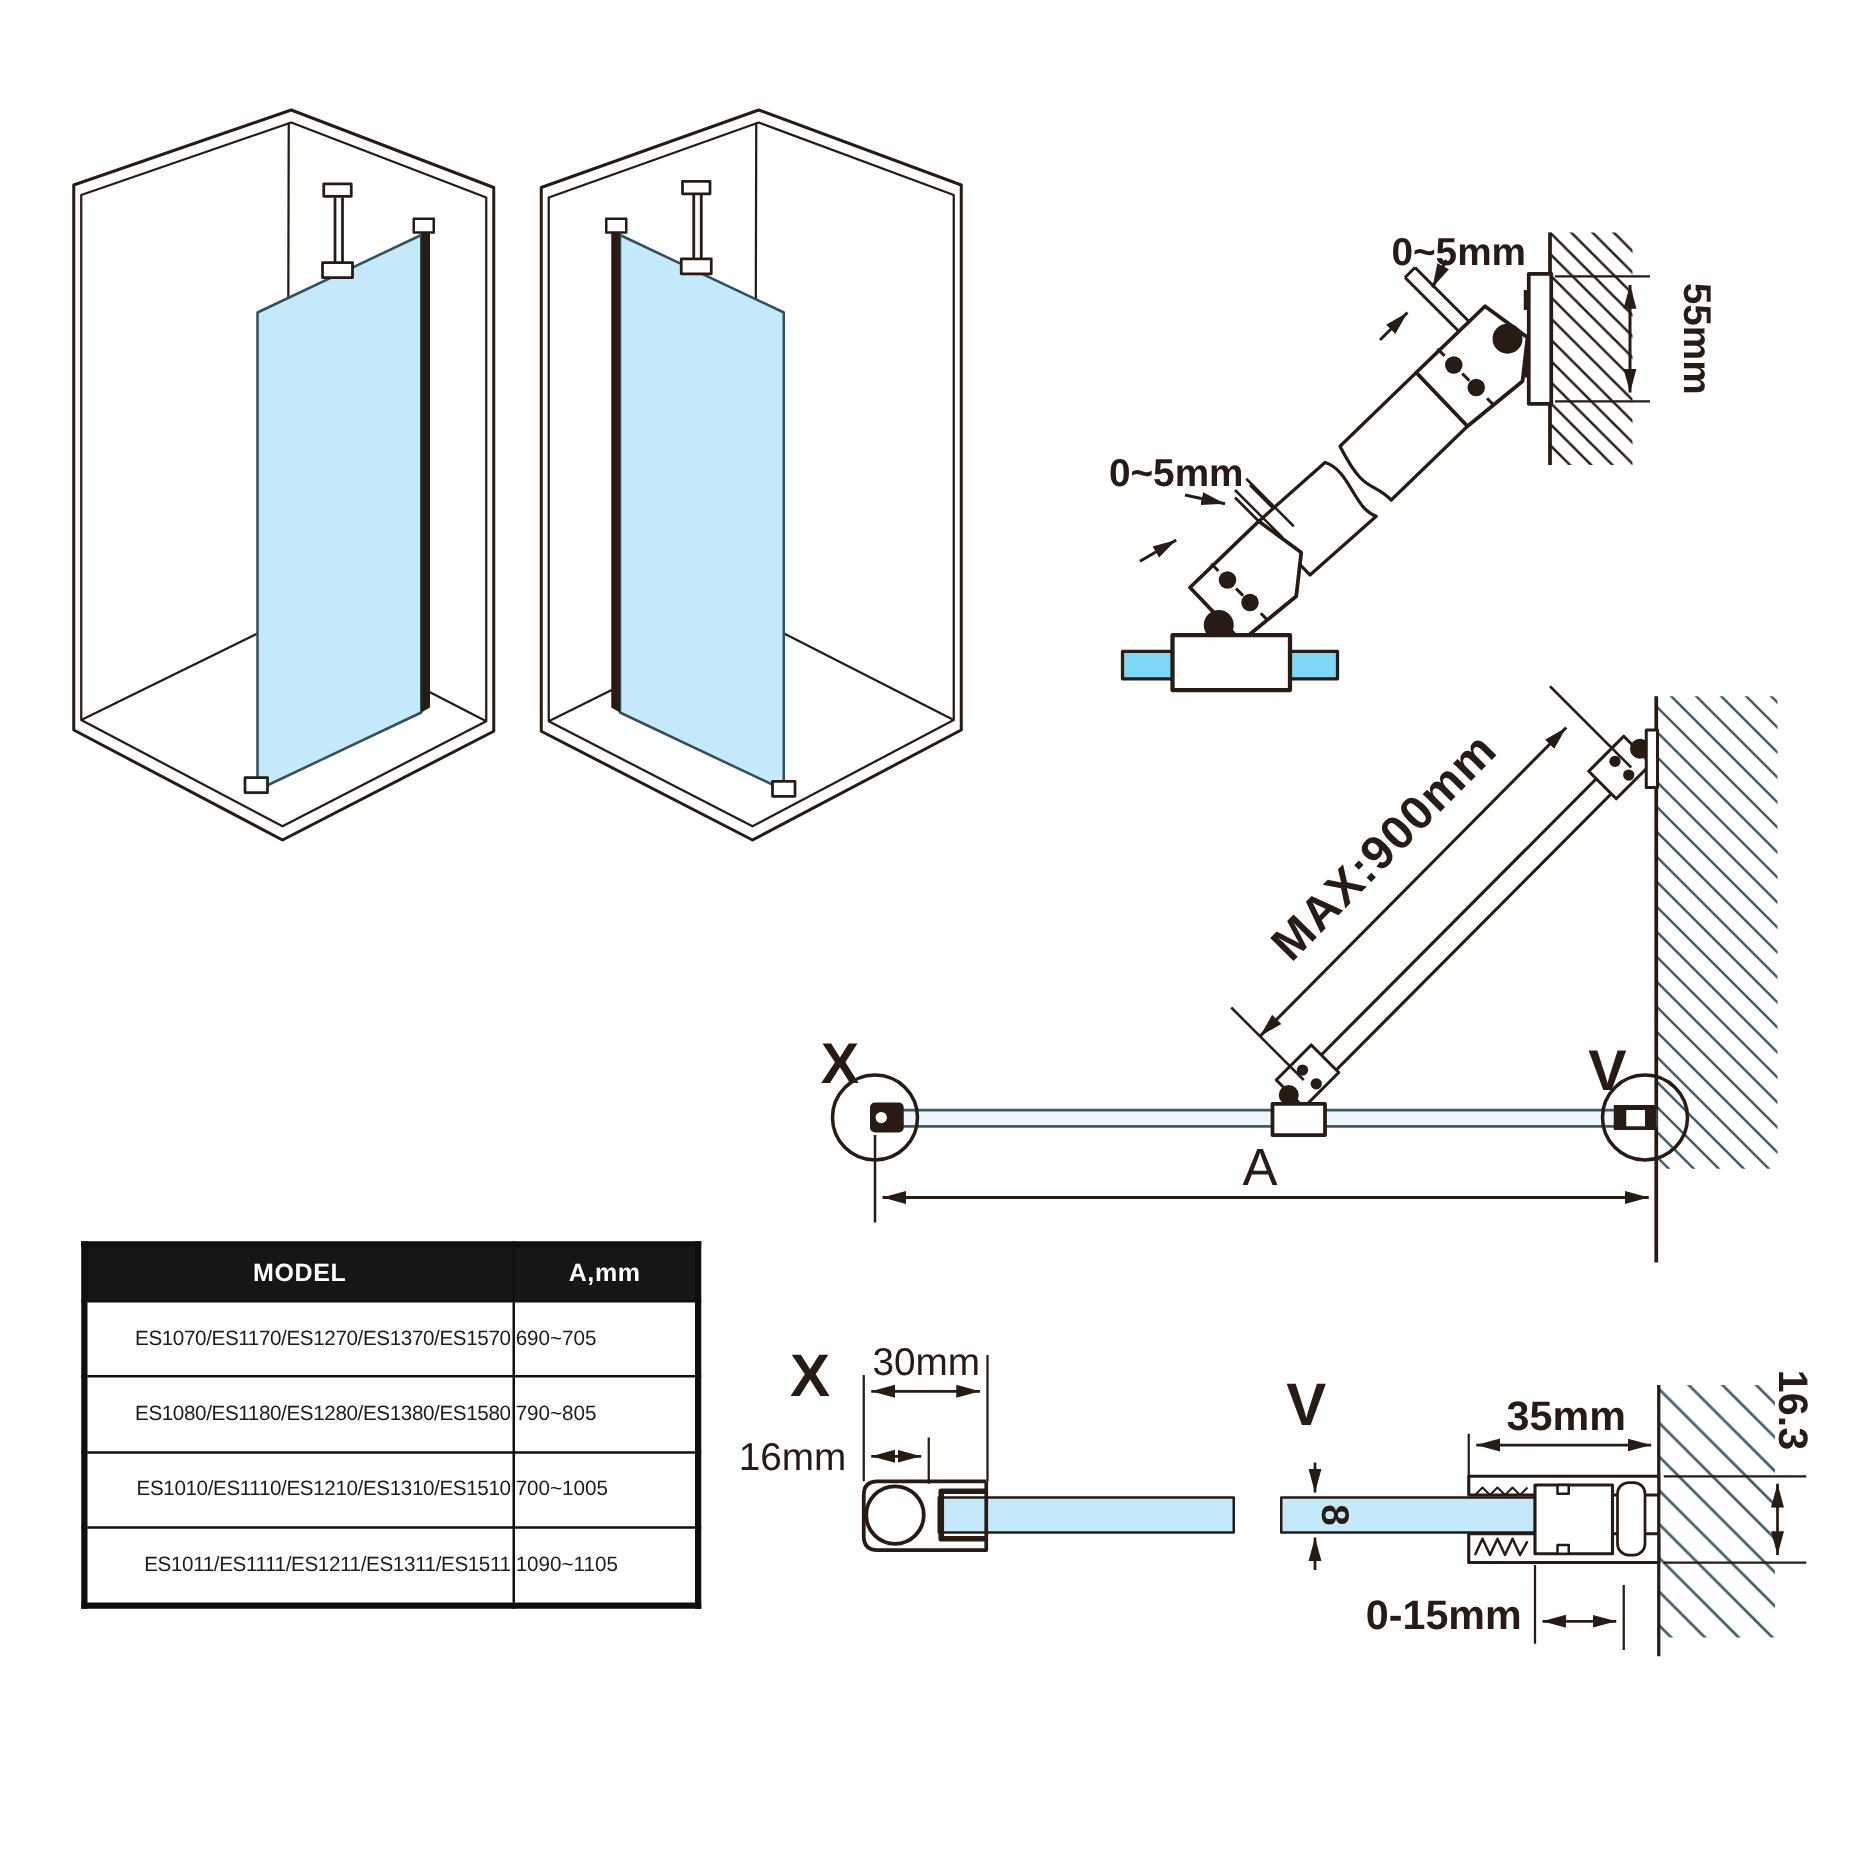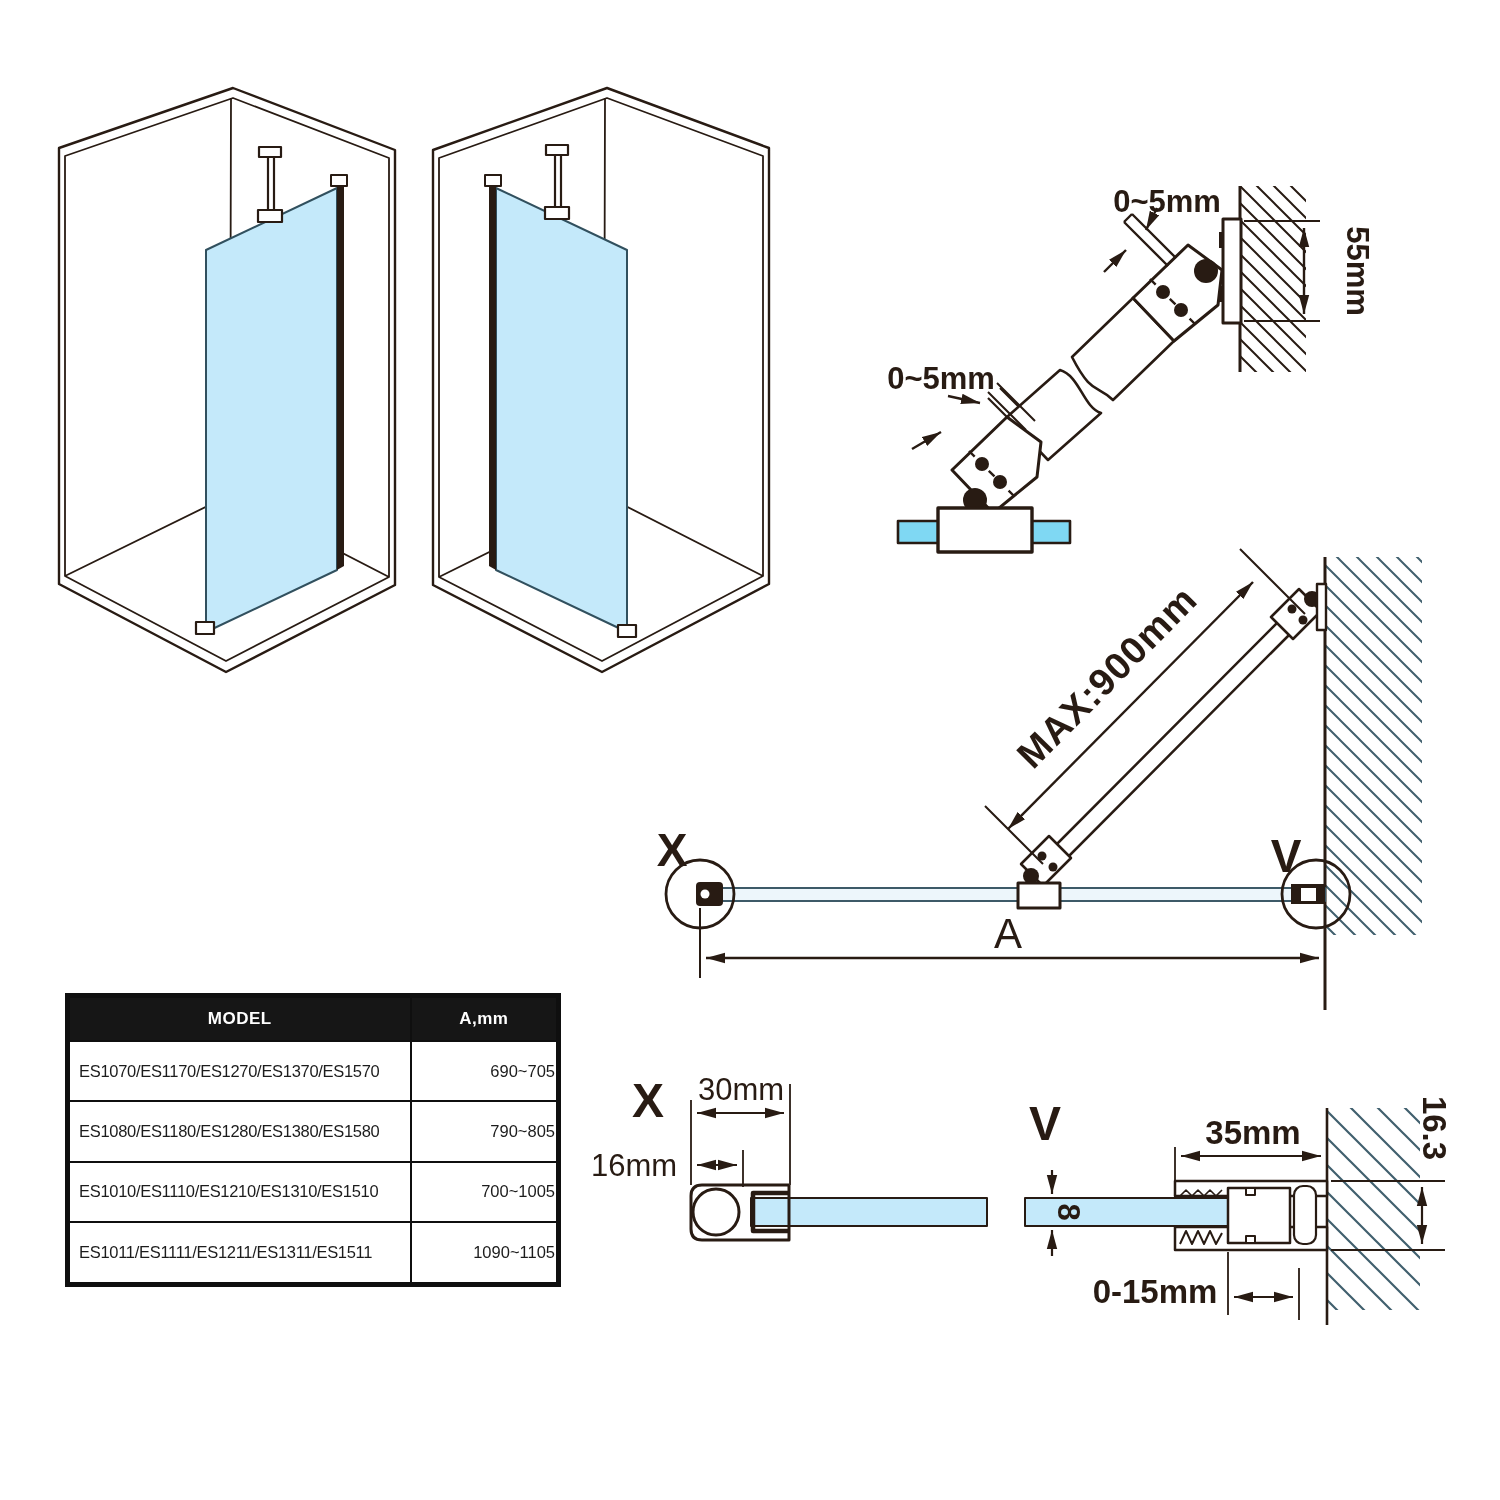--- a/index.html
+++ b/index.html
@@ -8,24 +8,24 @@
   svg text{fill:#281b13;}
   .dimB{font-size:31px;font-weight:bold;}
   .dimR{font-size:31px;font-weight:normal;}
   .dimM{font-size:33px;font-weight:bold;}
   .marker{font-size:46px;font-weight:bold;}
   .marker2{font-size:48px;font-weight:bold;}
   .maxlbl{font-size:38px;font-weight:bold;letter-spacing:1px;}
   .albl{font-size:42px;font-weight:normal;}
   
   #model-table{position:absolute;left:65px;top:993px;width:491px;height:294px;border-collapse:collapse;background:#fff;border:5px solid #0f0f0f;table-layout:fixed;}
-  #model-table th{background:#161616;color:#ffffff;font-size:17px;font-weight:bold;border:2px solid #0f0f0f;height:40px;letter-spacing:0.5px;}
+  #model-table th{background:#161616;color:#ffffff;font-size:20px;font-weight:bold;border:2px solid #0f0f0f;height:40px;letter-spacing:0.5px;}
   #model-table td{border:2.5px solid #0f0f0f;font-size:16.5px;color:#1c1c1c;height:40px;letter-spacing:-0.3px;white-space:nowrap;}
-  #model-table td.model{text-align:left;padding-left:9px;}
-  #model-table td.amm{text-align:right;letter-spacing:0;}
+  #model-table td.model{text-align:right;padding-left:9px;}
+  #model-table td.amm{text-align:left;letter-spacing:0;}
   #model-table col.c1{width:343px;} #model-table col.c2{width:148px;}
 </style>
 </head>
 <body>
 
 <svg id="stage" viewBox="0 0 1500 1500" xmlns="http://www.w3.org/2000/svg">
   <defs>
     <marker id="ah" viewBox="0 0 20 12" refX="19" refY="6" markerWidth="20" markerHeight="12" orient="auto-start-reverse" markerUnits="userSpaceOnUse">
       <path d="M0,0.8 L19,6 L0,11.2 Z" fill="#281b13"></path>
     </marker>

